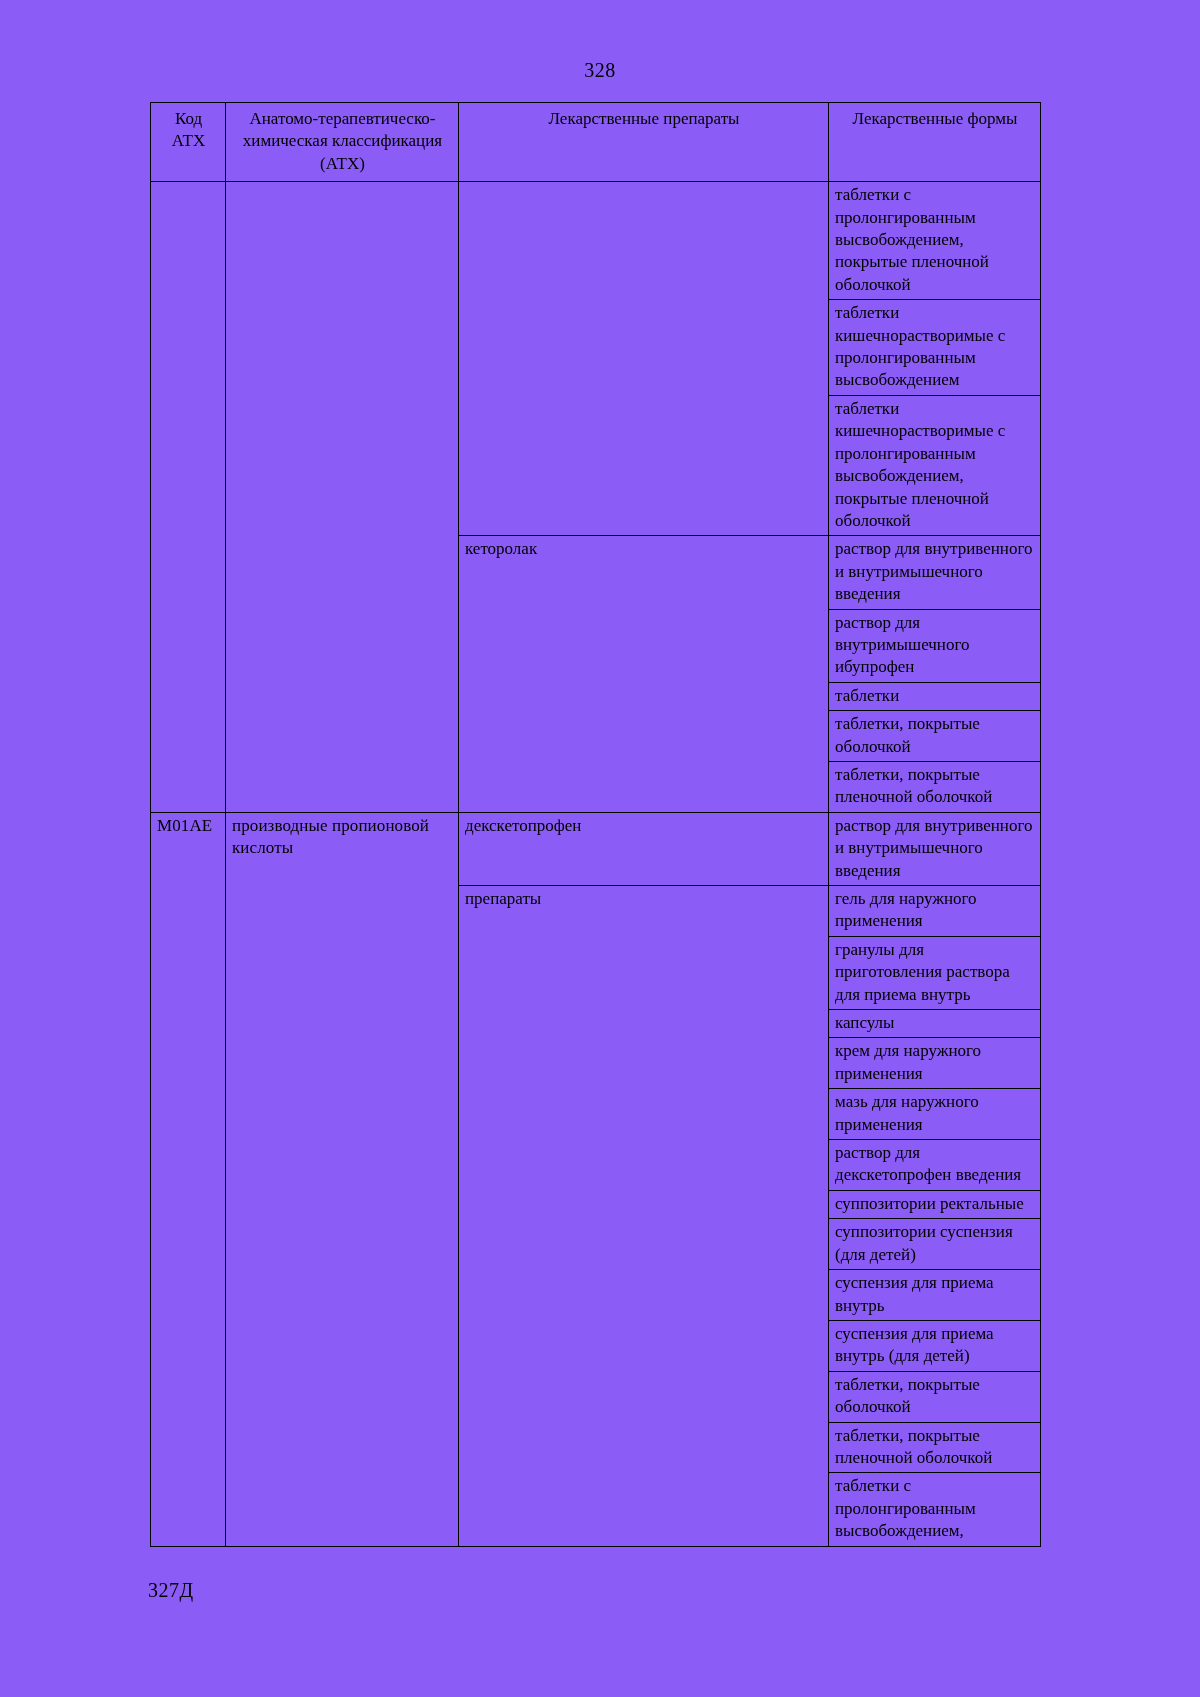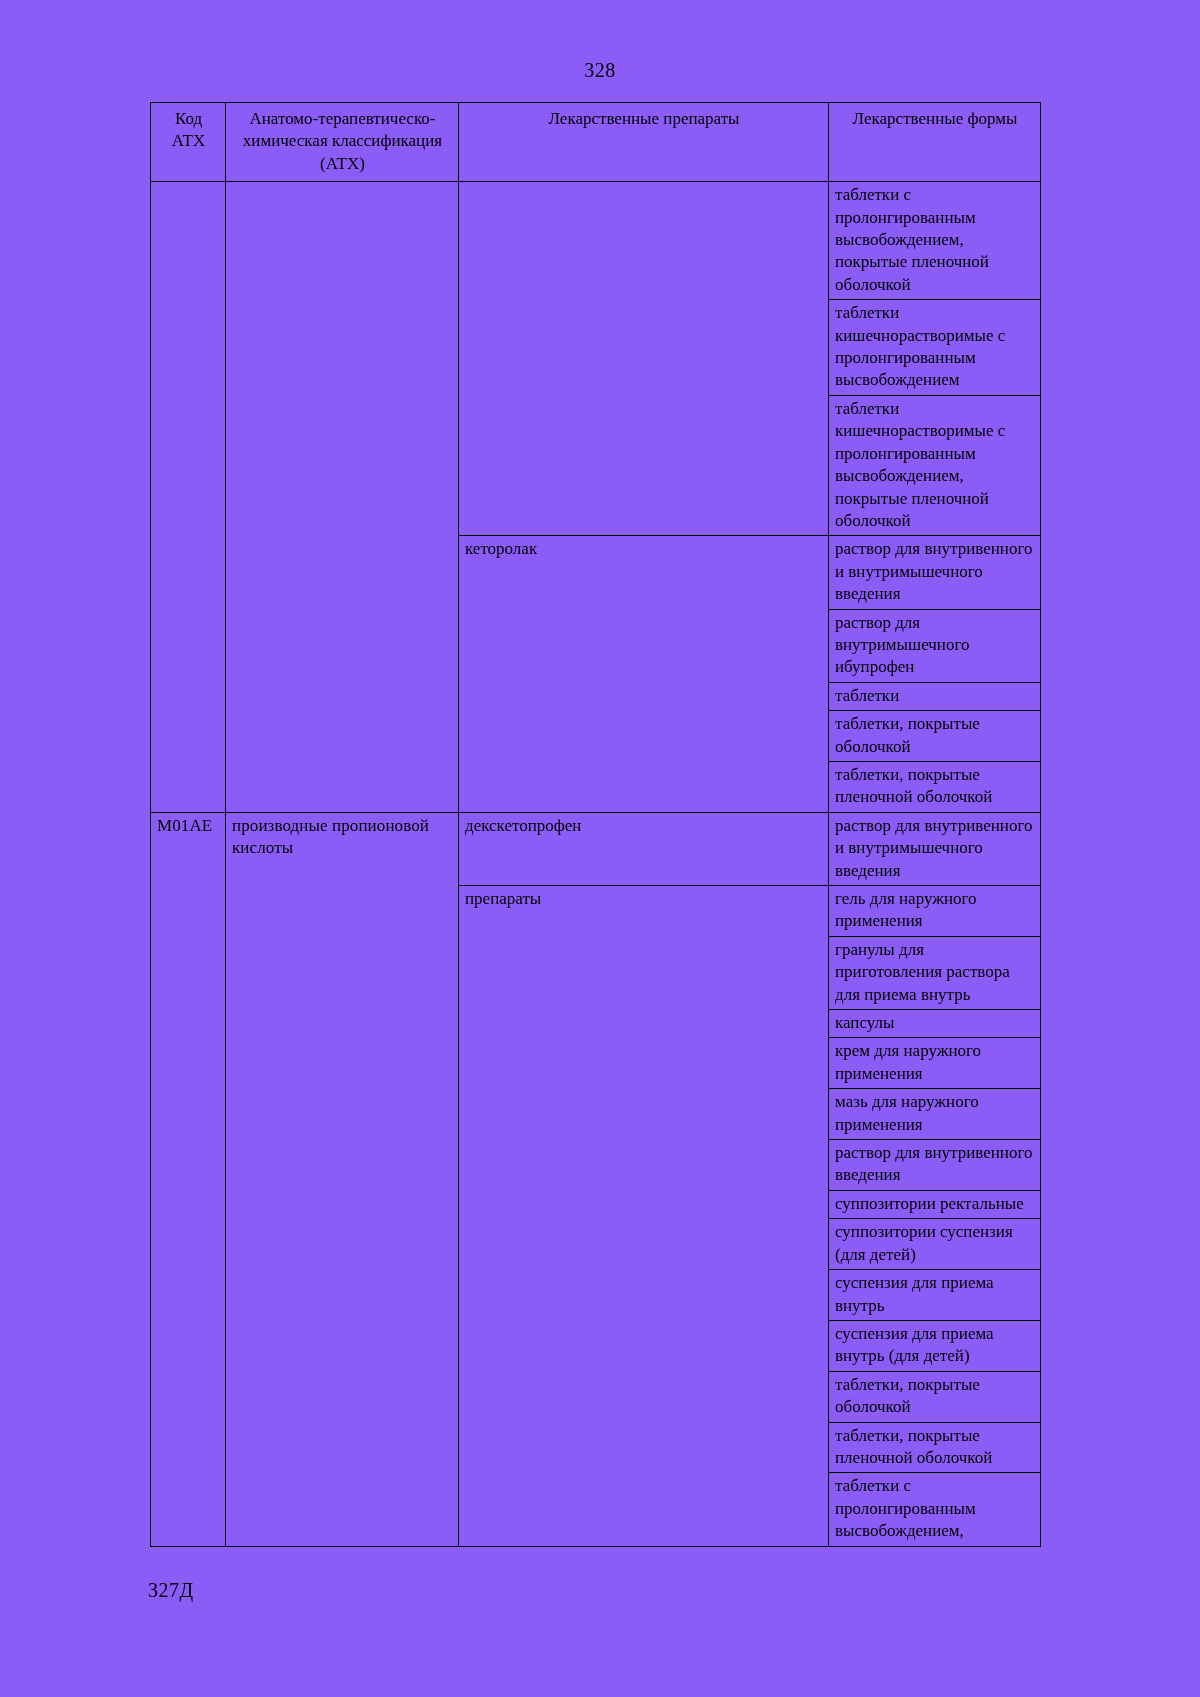--- a/index.html
+++ b/index.html
@@ -163,21 +163,21 @@
           <tr>
             <td class="form">капсулы</td>
           </tr>
           <tr>
             <td class="form">крем для наружного применения</td>
           </tr>
           <tr>
             <td class="form">мазь для наружного применения</td>
           </tr>
           <tr>
-            <td class="form">раствор для внутривенного введения</td>
+            <td class="form">раствор для декскетопрофен введения</td>
           </tr>
           <tr>
             <td class="form">суппозитории ректальные</td>
           </tr>
           <tr>
             <td class="form">суппозитории суспензия (для детей)</td>
           </tr>
           <tr>
             <td class="form">суспензия для приема внутрь</td>
           </tr>

